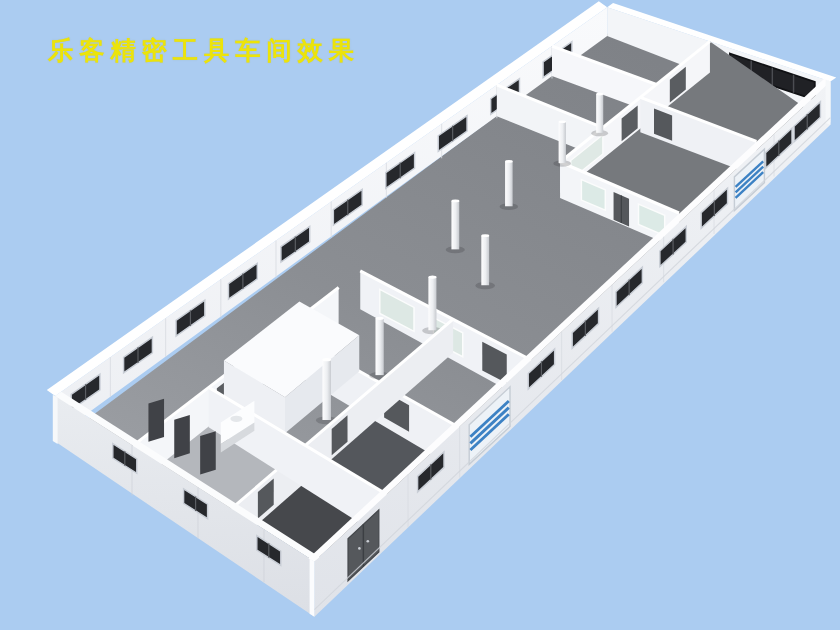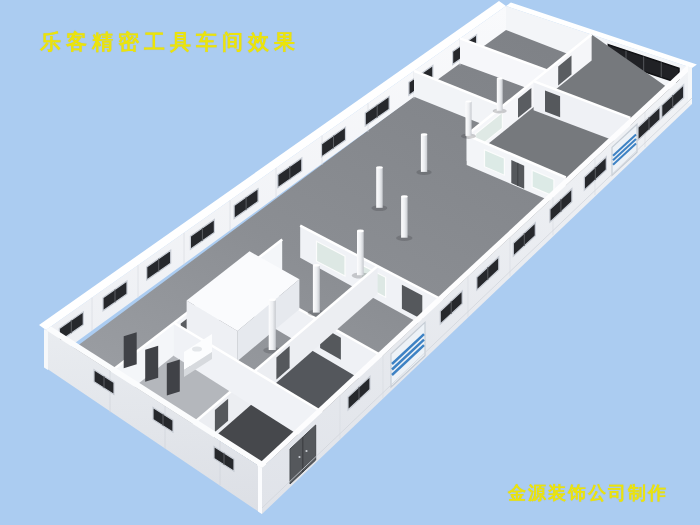--- a/index.html
+++ b/index.html
@@ -302,15 +302,14 @@
         <line x1="613" y1="164.8" x2="636" y2="143.4"></line>
       </g>
     </g>
     <polygon points="688,66.5 692,68 692,104 688,102.5" fill="#f6f8fa"></polygon>
     <polygon points="258,465.5 262,468 262,514 258,511.5" fill="#fbfcfe"></polygon>
     <line x1="262" y1="508" x2="692" y2="98" stroke="#d2d6dc" stroke-width="1" opacity="0.8"></line>
   </g>
 </svg>
 
 <div class="overlay-text title-text">乐客精密工具车间效果</div>
-<div class="overlay-text credit-text">金源装饰公司制作</div>
 
 </div>
 
 </body></html>

